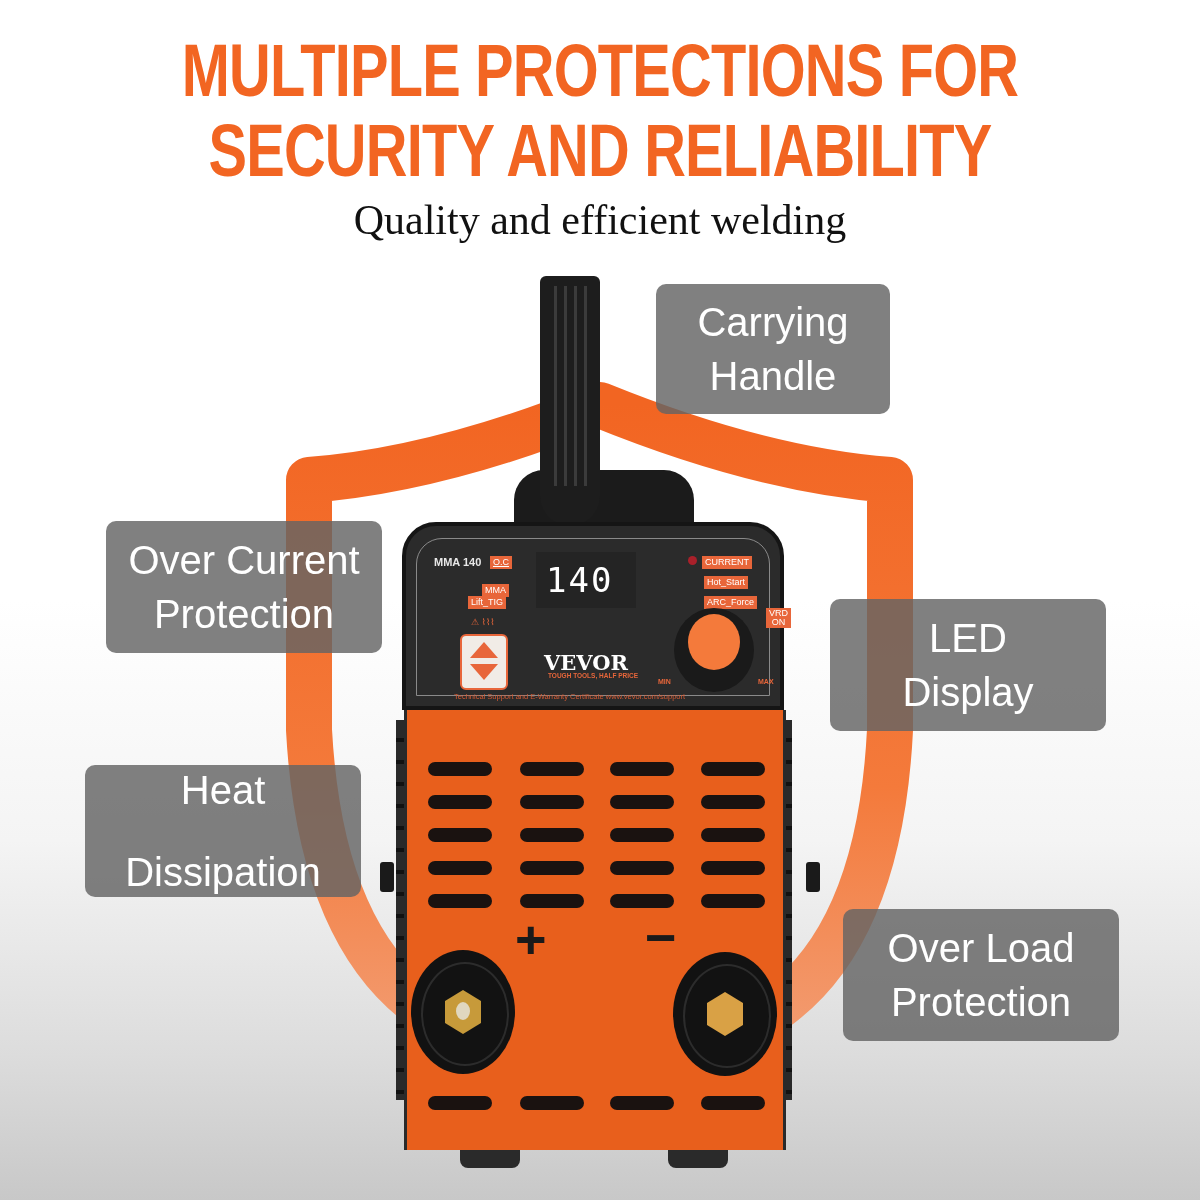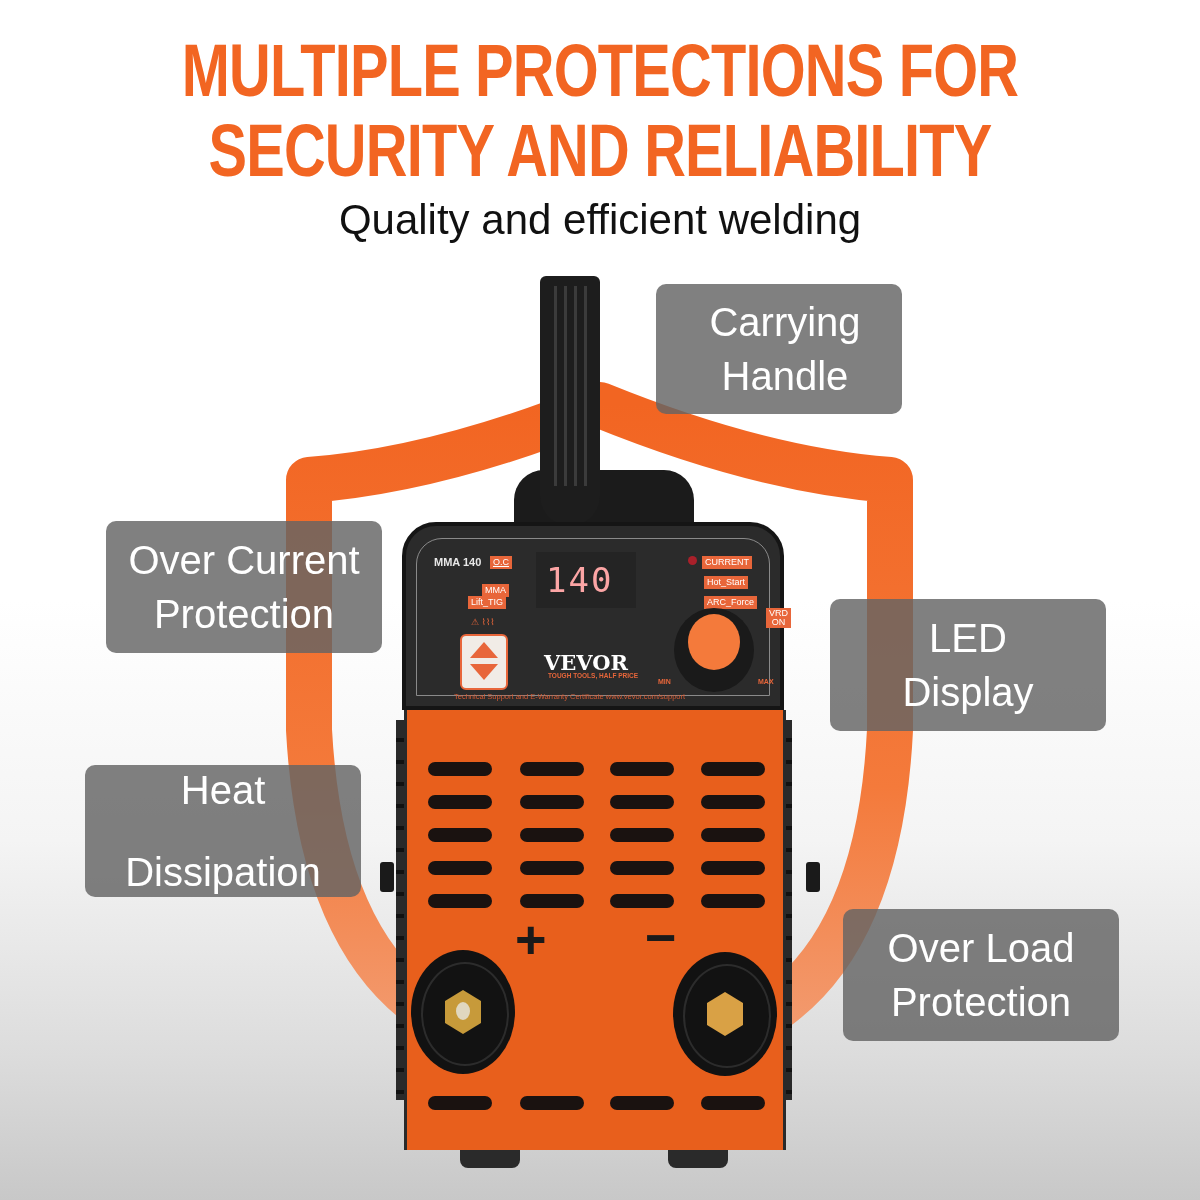--- a/index.html
+++ b/index.html
@@ -11,42 +11,42 @@
   .headline {
     position:absolute; left:0; width:1200px; text-align:center;
     color:#f26522; font-family:"Liberation Sans", sans-serif; font-weight:bold;
     font-size:74px; line-height:78px; letter-spacing:-1px;
     transform: scaleX(0.78); transform-origin: 600px 0;
   }
   .headline.l1 { top:32px; }
   .headline.l2 { top:112px; }
   .subline {
     position:absolute; top:196px; left:0; width:1200px; text-align:center;
-    font-size:42px; color:#111; font-family:Liberation Sans, sans-serif;
+    font-size:42px; color:#111; font-family:Liberation Serif, serif;
   }
   .shield { position:absolute; left:0; top:0; width:1200px; height:1200px; }
   .label-box {
     position:absolute; background:rgba(100,100,100,0.82); border-radius:10px;
     color:#fff; text-align:center; font-size:40px; line-height:54px;
     display:flex; flex-direction:column; justify-content:center;
   }
   .label-box span { display:block; }
   
   .handle-top { position:absolute; left:512px; top:276px; width:60px; height:250px;
     background:#1d1d1d; border-radius:6px 6px 30px 30px; }
   .handle-top .rib { position:absolute; top:10px; width:3px; height:200px; background:#3b3b3b; }
   .handle-base { position:absolute; left:514px; top:470px; width:180px; height:60px; background:#1b1b1b; border-radius:30px 30px 0 0; }
   .panel { position:absolute; left:402px; top:522px; width:382px; height:188px;
     background:#2b2b2b; border-radius:34px 34px 0 0; border:4px solid #151515; box-sizing:border-box; }
   .panel-inner { position:absolute; left:10px; top:12px; right:10px; bottom:10px;
     border:1.5px solid #8a8a8a; border-radius:26px 26px 0 0; }
   .model { position:absolute; left:28px; top:30px; color:#e8e8e8; font-size:11px; font-weight:bold; }
   .tag { position:absolute; background:#e8663a; color:#fff; font-size:9px; padding:1px 3px; line-height:11px; }
   .led { position:absolute; left:130px; top:26px; width:100px; height:56px; background:#242424; }
-  .led span { position:absolute; left:10px; top:8px; color:#fca5a5; font-family:"DejaVu Sans Mono", monospace; font-size:34px; letter-spacing:2px; }
+  .led span { position:absolute; left:10px; top:8px; color:#ffffff; font-family:"DejaVu Sans Mono", monospace; font-size:34px; letter-spacing:2px; }
   .dot-red { position:absolute; left:282px; top:30px; width:9px; height:9px; border-radius:50%; background:#a9202a; }
   .arrowbox { position:absolute; left:54px; top:108px; width:44px; height:52px; background:#f1ece6; border:2px solid #e8663a; border-radius:6px; }
   .arrowbox .up { position:absolute; left:8px; top:6px; width:0; height:0; border-left:14px solid transparent; border-right:14px solid transparent; border-bottom:16px solid #e8663a; }
   .arrowbox .dn { position:absolute; left:8px; top:28px; width:0; height:0; border-left:14px solid transparent; border-right:14px solid transparent; border-top:16px solid #e8663a; }
   .brand { position:absolute; left:138px; top:124px; color:#ffffff; font-family:"DejaVu Serif", serif; font-weight:bold; font-size:21px; }
   .slogan { position:absolute; left:142px; top:146px; color:#e8663a; font-size:6.5px; font-weight:bold; }
   .support { position:absolute; left:48px; top:166px; color:#d55b34; font-size:7.5px; white-space:nowrap; }
   .knob-ring { position:absolute; left:268px; top:82px; width:80px; height:84px; border-radius:50%; background:#1a1a1a; }
   .knob { position:absolute; left:282px; top:88px; width:52px; height:56px; border-radius:50%; background:#f47a3b; }
   .minmax { position:absolute; color:#e8663a; font-size:7px; font-weight:bold; }
@@ -160,21 +160,21 @@
       <div class="pin"></div>
     </div>
   <div class="socket" style="left:266px;top:242px;">
       <div class="ring"></div>
       <div class="nut" style="background:#d9a145;"></div>
     </div>
 </div>
 <div class="feet" style="left:460px;"></div>
 <div class="feet" style="left:668px;"></div>
 
-<div class="label-box" style="left:656px;top:284px;width:234px;height:130px;padding-left:12px;">
+<div class="label-box" style="left:656px;top:284px;width:234px;height:130px;">
   <span>Carrying</span>
   <span>Handle</span>
 </div>
 <div class="label-box" style="left:106px;top:521px;width:276px;height:132px;">
   <span>Over Current</span>
   <span>Protection</span>
 </div>
 <div class="label-box" style="left:830px;top:599px;width:276px;height:132px;">
   <span>LED</span>
   <span>Display</span>

